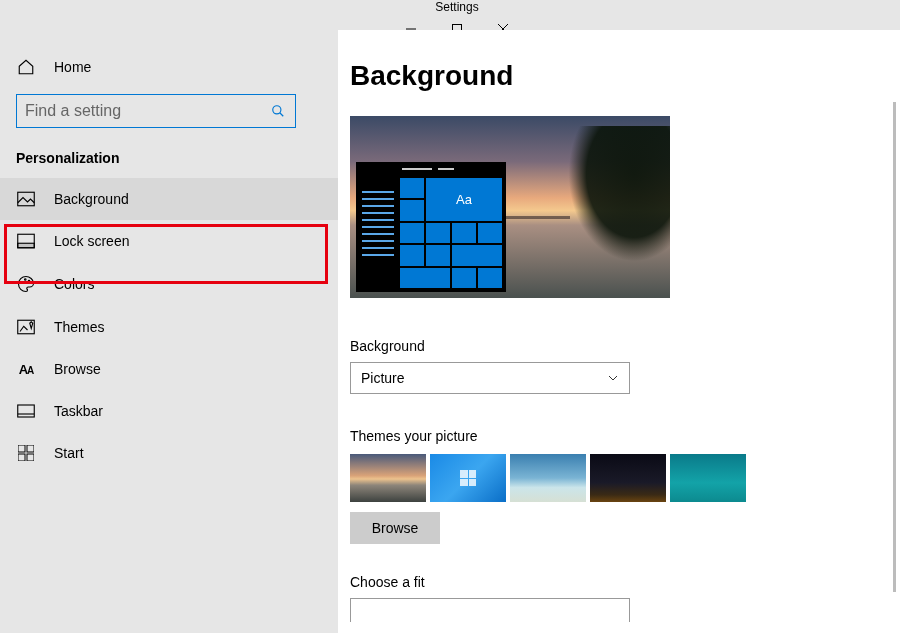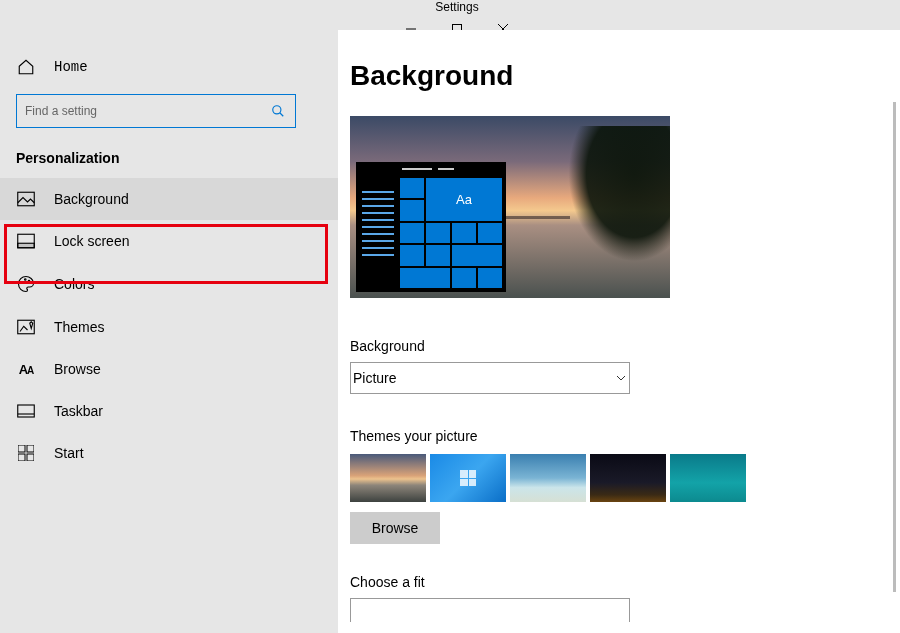--- a/index.html
+++ b/index.html
@@ -42,40 +42,39 @@
     background: #e6e6e6;
     padding-top: 18px;
     position: relative;
   }
   .home-row {
     display: flex;
     align-items: center;
     padding: 10px 16px;
     gap: 18px;
     cursor: default;
-    font-family: Liberation Mono, monospace;
   }
   .home-row .ico { width: 20px; display:flex; justify-content:center; }
   .home-row .label { font-size: 14px; }
   .search-wrap { padding: 8px 16px 16px 16px; }
   .search {
     width: 280px;
     height: 34px;
     border: 1px solid #0078d4;
     display: flex;
     align-items: center;
     padding: 0 8px;
     background: #e6e6e6;
   }
   .search input {
     flex: 1;
     border: none;
     background: transparent;
     outline: none;
-    font-size: 12px;
+    font-size: 16px;
     color: #4d7c0f;
   }
   .search input::placeholder { color: #666; }
   .search .sicon { width: 16px; color:#0078d4; }
   .cat-title {
     font-weight: 600;
     font-size: 14px;
     padding: 6px 16px 12px 16px;
   }
   .nav-item {
@@ -153,21 +152,21 @@
   .desk .tile.big { grid-column: span 3; grid-row: span 2; display:flex;align-items:center;justify-content:center;color:#fff;font-size:13px; }
   .desk .topline { position:absolute; top:6px; left:46px; width:30px; height:2px; background:#ccc; }
   .desk .topline2 { position:absolute; top:6px; left:82px; width:16px; height:2px; background:#ccc; }
   .section-label { font-size: 14px; color:#000; margin-bottom: 8px; }
   .dropdown {
     width: 280px;
     height: 32px;
     border: 1px solid #999;
     display: flex;
     align-items: center;
-    padding: 0 2px;
+    padding: 0 10px;
     justify-content: space-between;
     margin-bottom: 34px;
     cursor: default;
     font-size:14px;
   }
   .thumbs { display:flex; gap:4px; margin-top:10px; margin-bottom:10px; }
   .thumb { width:76px; height:48px; cursor:default; }
   .t1 { background: linear-gradient(to bottom,#4a5a7a 0%, #d9a278 45%, #ecc28d 52%, #8d857a 65%, #3d423f 100%); position:relative; }
   .t2 { background: linear-gradient(135deg,#1a8ae6 0%, #3ba6f0 50%, #0a6ec7 100%); position:relative; }
   .t2 .winlogo { position:absolute; left:30px; top:16px; width:16px;height:16px; display:grid; grid-template-columns:1fr 1fr; grid-template-rows:1fr 1fr; gap:1px;}

